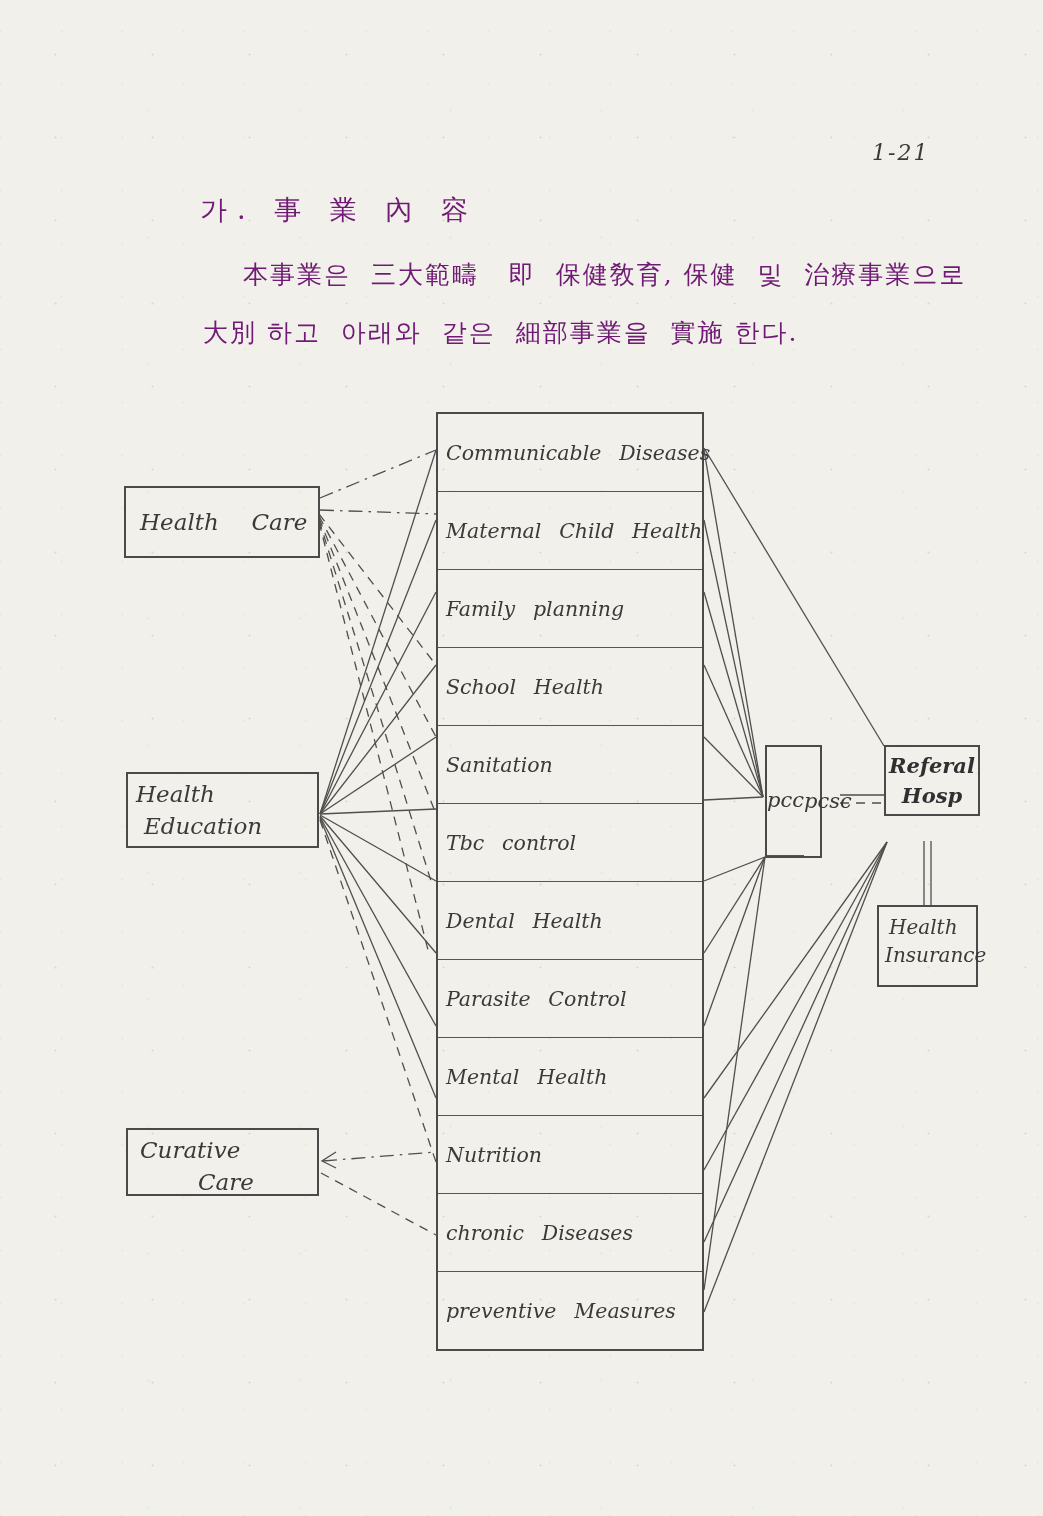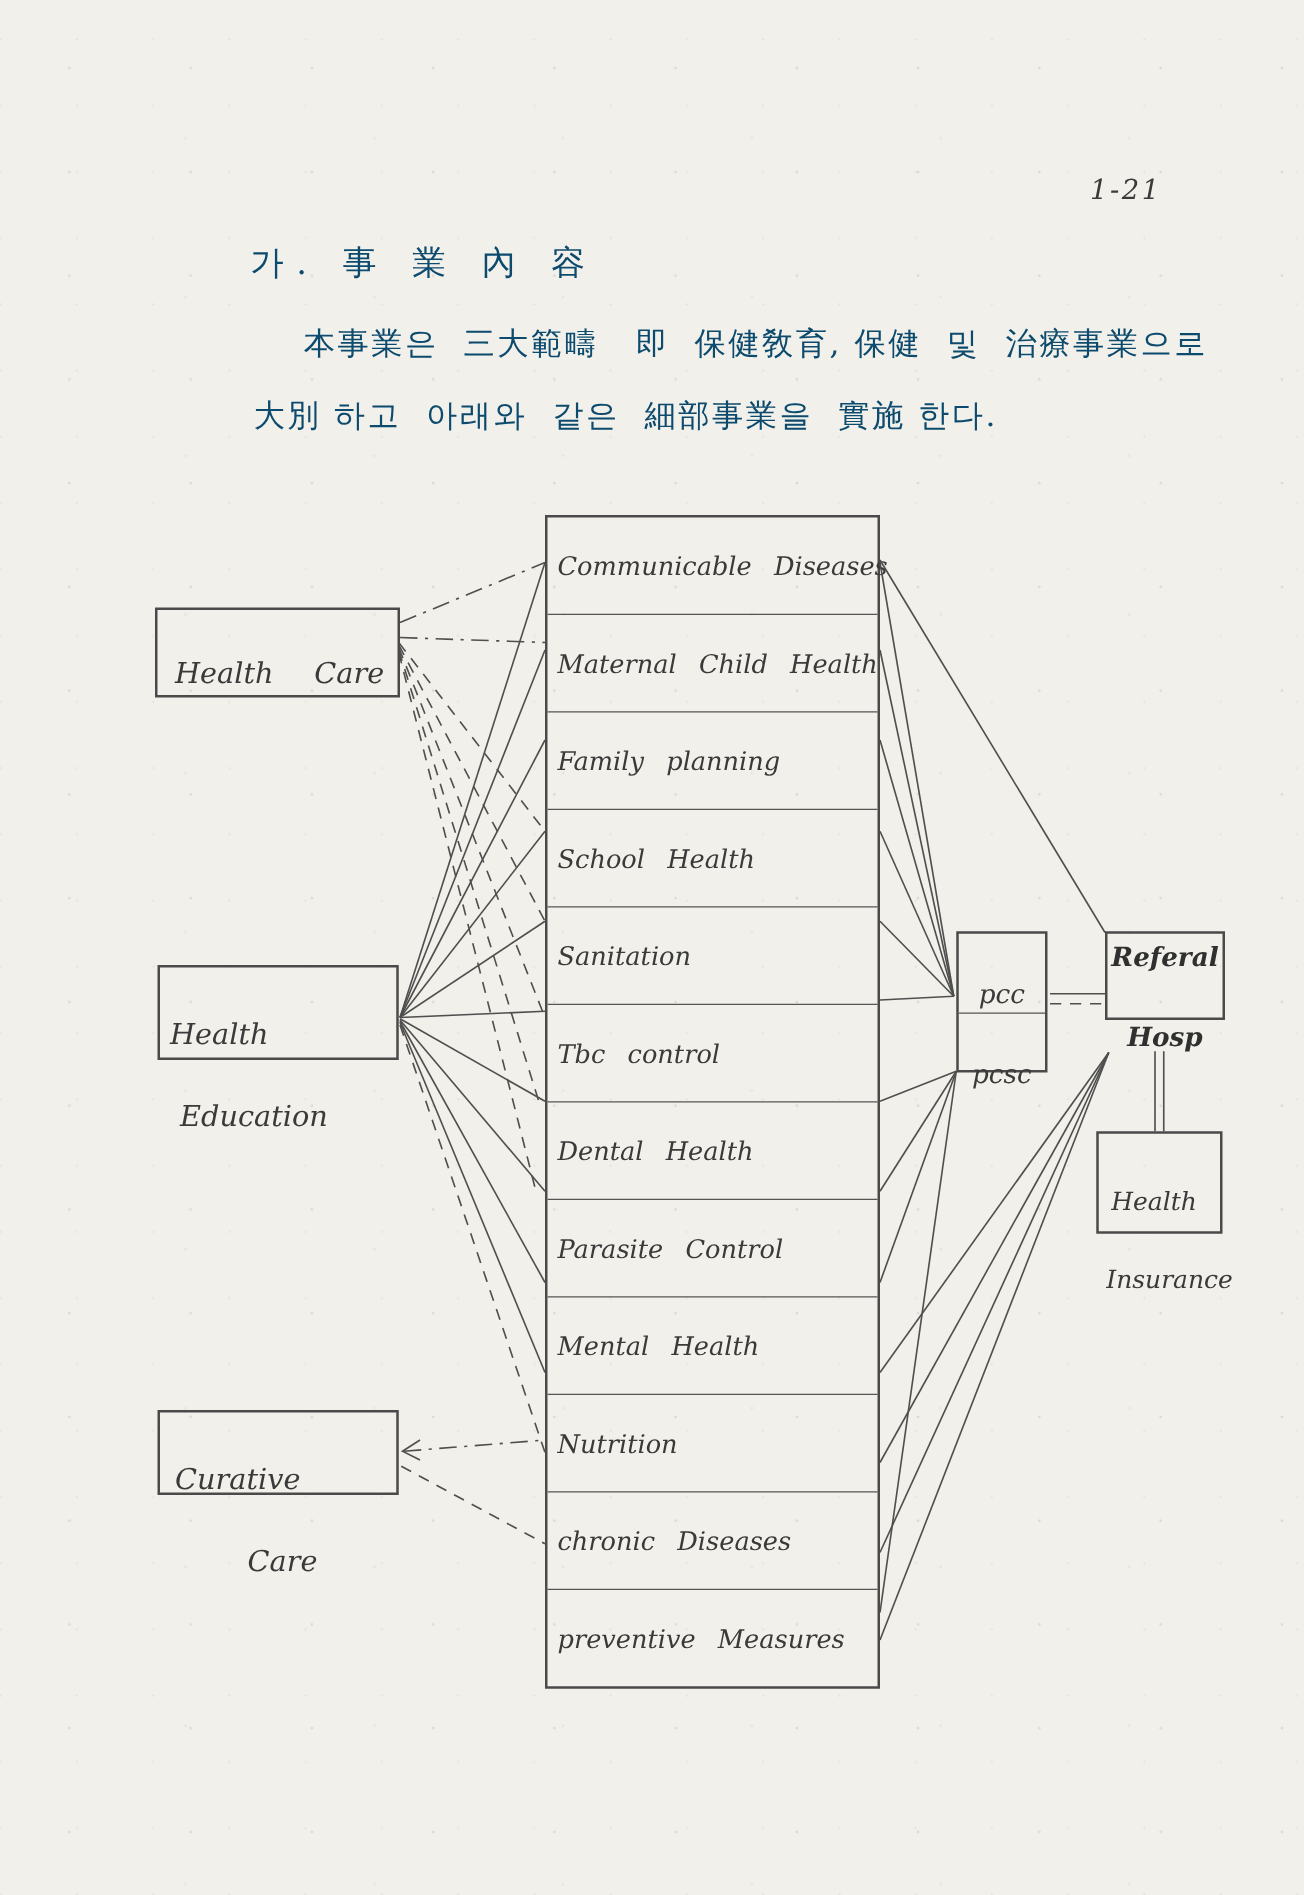--- a/index.html
+++ b/index.html
@@ -10,50 +10,50 @@
       radial-gradient(circle, rgba(50,50,45,.12) 0.7px, transparent 1.4px),
       radial-gradient(circle, rgba(50,50,45,.07) 0.6px, transparent 1.2px),
       radial-gradient(circle, rgba(50,50,45,.05) 0.8px, transparent 1.5px);
     background-size:97px 83px, 61px 53px, 151px 127px;
     background-position:7px 13px, 31px 5px, 73px 47px;
     font-family:"DejaVu Serif", serif;
     color:#333;
   }
   .abs{position:absolute;}
   .hand{font-style:italic;color:#3a3a3a;}
-  .cjk{color:#0c4a6e;}
+  .cjk{color:#701a75;}
   #page-number{left:872px;top:140px;font-size:22px;letter-spacing:2px;}
   #heading{left:200px;top:192px;font-size:27px;letter-spacing:10px;}
   #para1{left:243px;top:258px;font-size:25px;letter-spacing:2px;white-space:pre;}
   #para2{left:203px;top:316px;font-size:25px;letter-spacing:2px;white-space:pre;}
 
   .node{
     border:2px solid #4a4a4a;background:transparent;z-index:2;
     box-sizing:border-box;
   }
-  .node .line{font-style:italic;font-size:23px;color:#3a3a3a;line-height:1.4;margin-top:34px;}
+  .node .line{font-style:italic;font-size:23px;color:#3a3a3a;line-height:1.4;}
 
   #health-care{left:124px;top:486px;width:196px;height:72px;display:flex;align-items:center;}
   #health-care .line{padding-left:14px;word-spacing:1.1em;}
   #health-education{left:126px;top:772px;width:193px;height:76px;padding-top:4px;}
   #health-education .l1{padding-left:8px;}
   #health-education .l2{padding-left:16px;}
   #curative-care{left:126px;top:1128px;width:193px;height:68px;padding-top:4px;}
   #curative-care .l1{padding-left:12px;}
   #curative-care .l2{padding-left:70px;}
 
   #service-column{left:436px;top:412px;width:268px;height:939px;border:2px solid #4a4a4a;
     box-sizing:border-box;display:flex;flex-direction:column;}
   .service-row{flex:1 1 0;display:flex;align-items:center;box-sizing:border-box;
     border-bottom:1.5px solid #555;}
   .service-row:last-child{border-bottom:none;}
   .service-row .line{font-style:italic;font-size:20.5px;color:#3a3a3a;padding-left:8px;
     word-spacing:0.55em;white-space:nowrap;}
 
-  #pcc-box{left:765px;top:745px;width:73px;height:113px;display:flex;flex-direction:column;}
+  #pcc-box{left:765px;top:745px;width:57px;height:113px;display:flex;}
   #pcc-box .cell{flex:1 1 0;display:flex;align-items:center;justify-content:center;}
   #pcc-box .cell.top{border-bottom:1.5px solid #555;}
   #pcc-box .line{font-size:21px;}
 
   #referral-hosp{left:884px;top:745px;width:96px;height:71px;border-width:2.5px;
     display:flex;flex-direction:column;align-items:center;justify-content:center;}
   #referral-hosp .line{font-size:21px;font-weight:600;color:#303030;}
 
   #health-insurance{left:877px;top:905px;width:101px;height:82px;padding-top:6px;}
   #health-insurance .l1{padding-left:10px;font-size:20px;}

